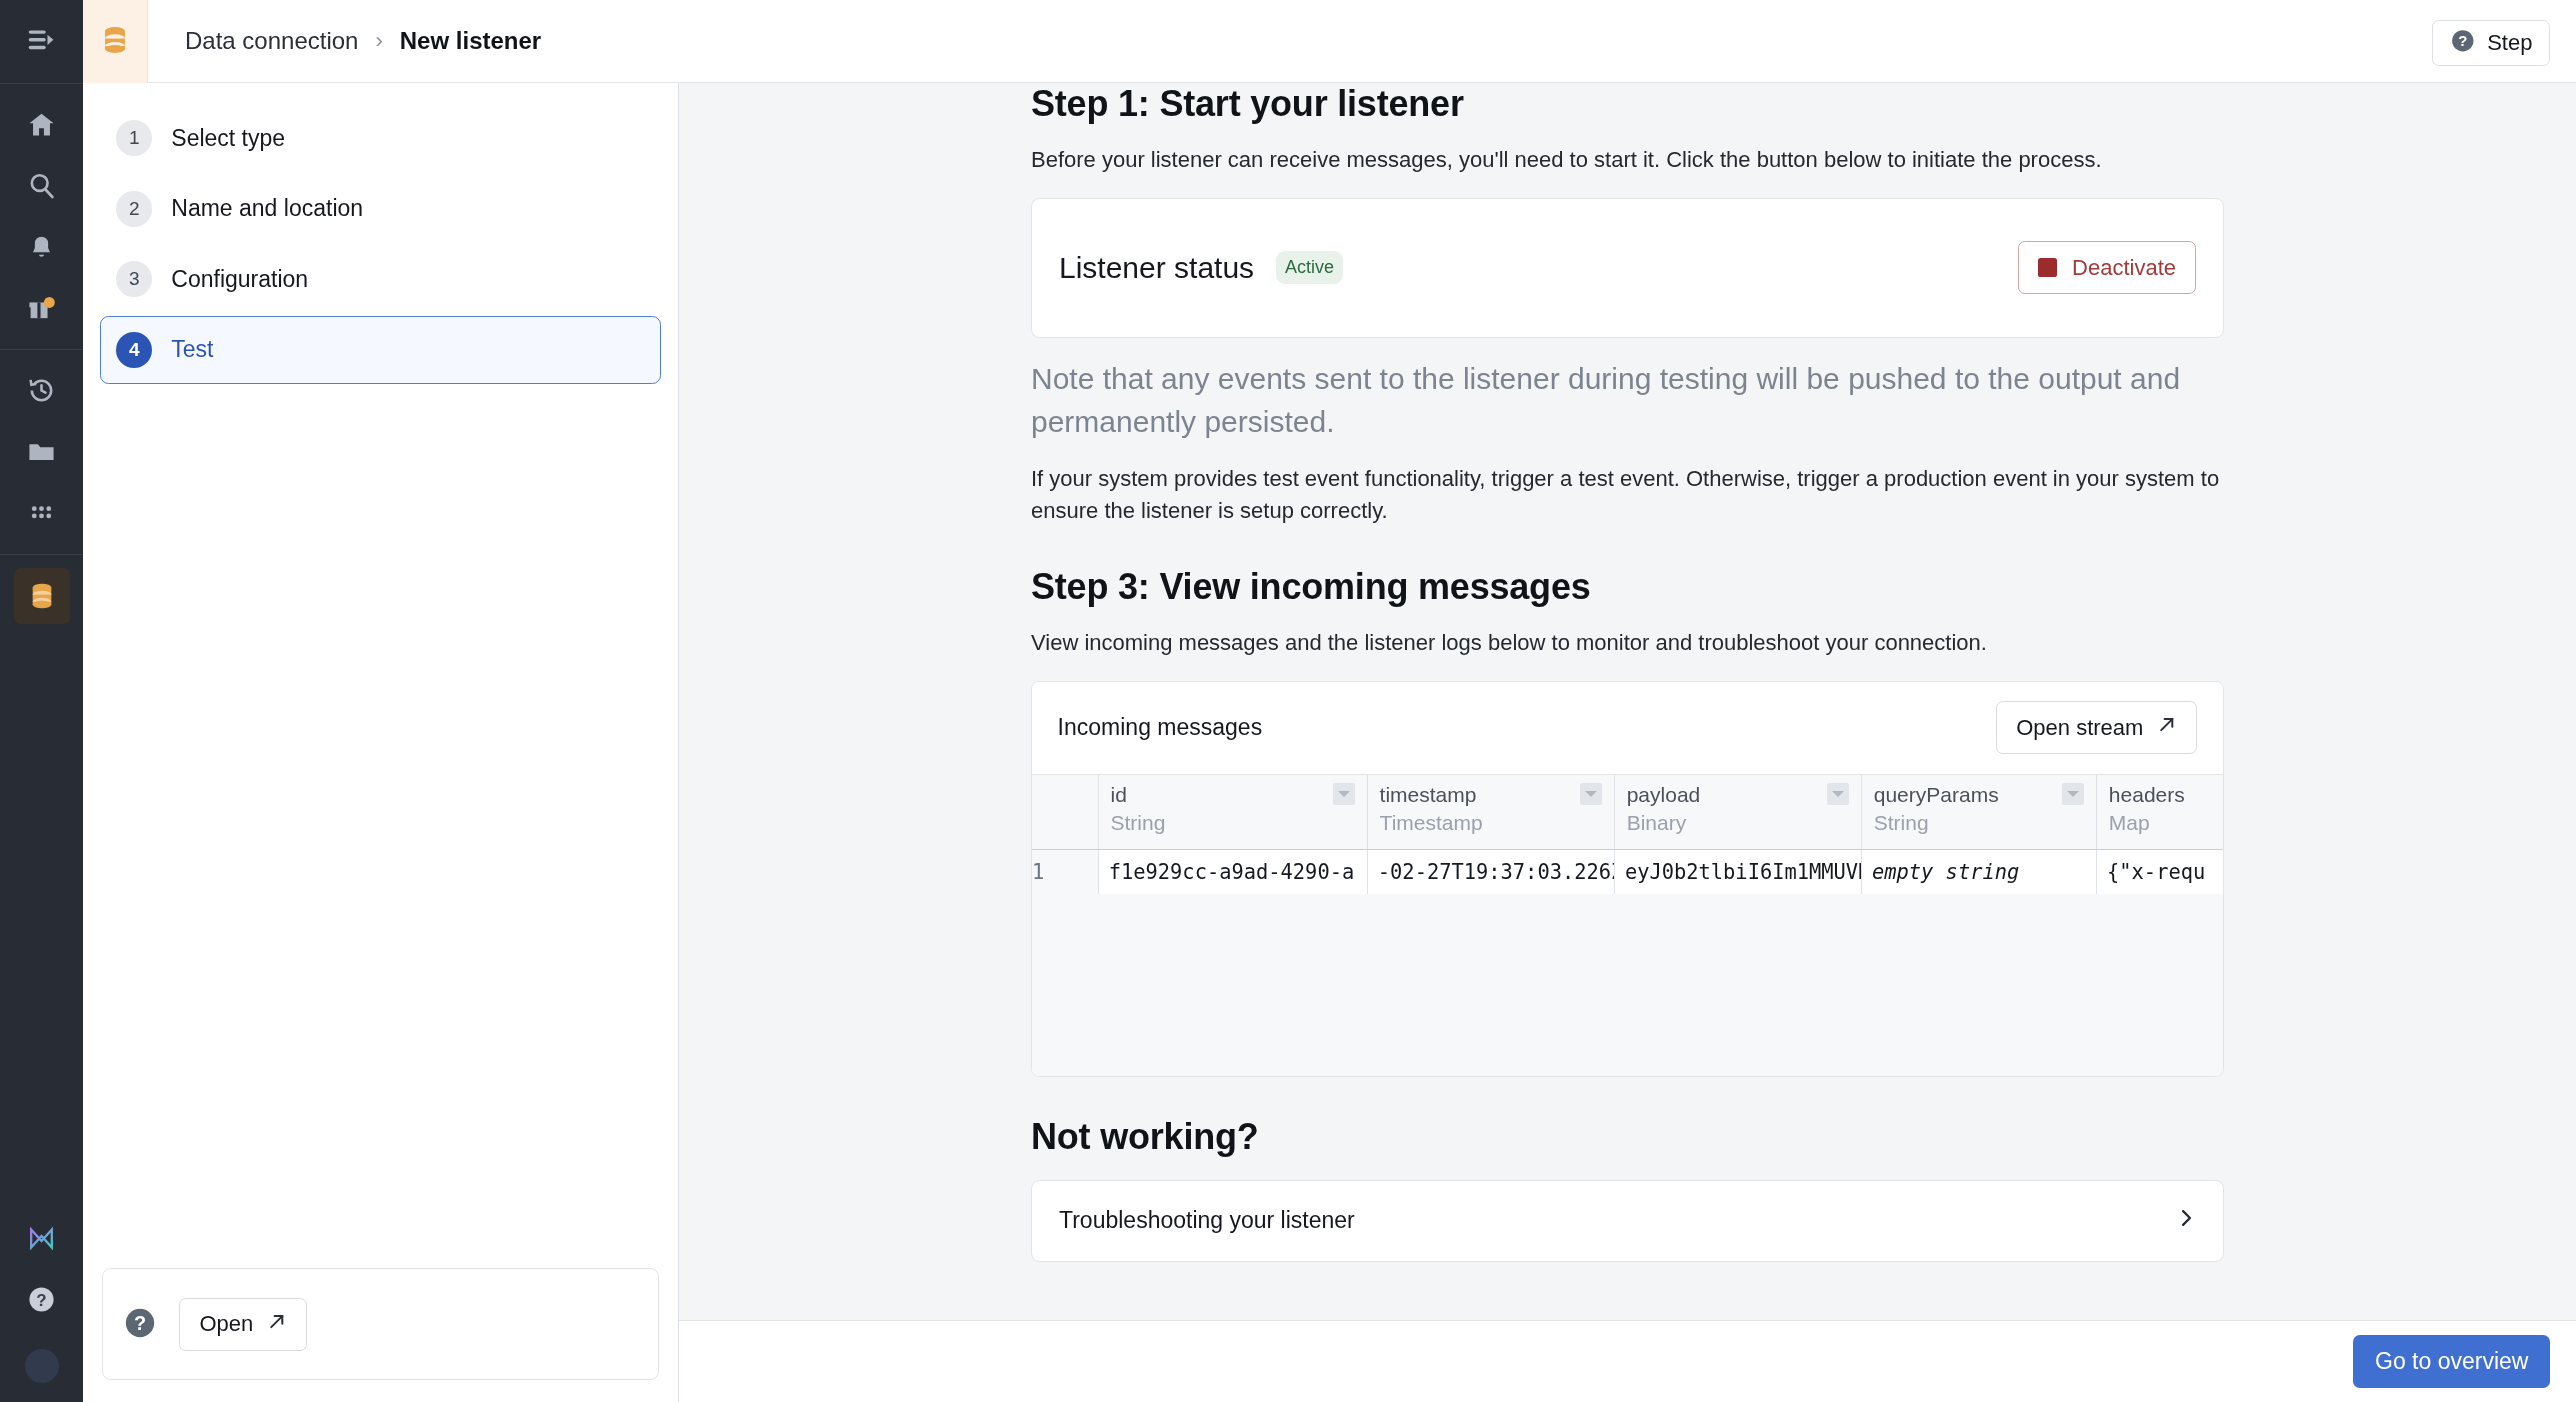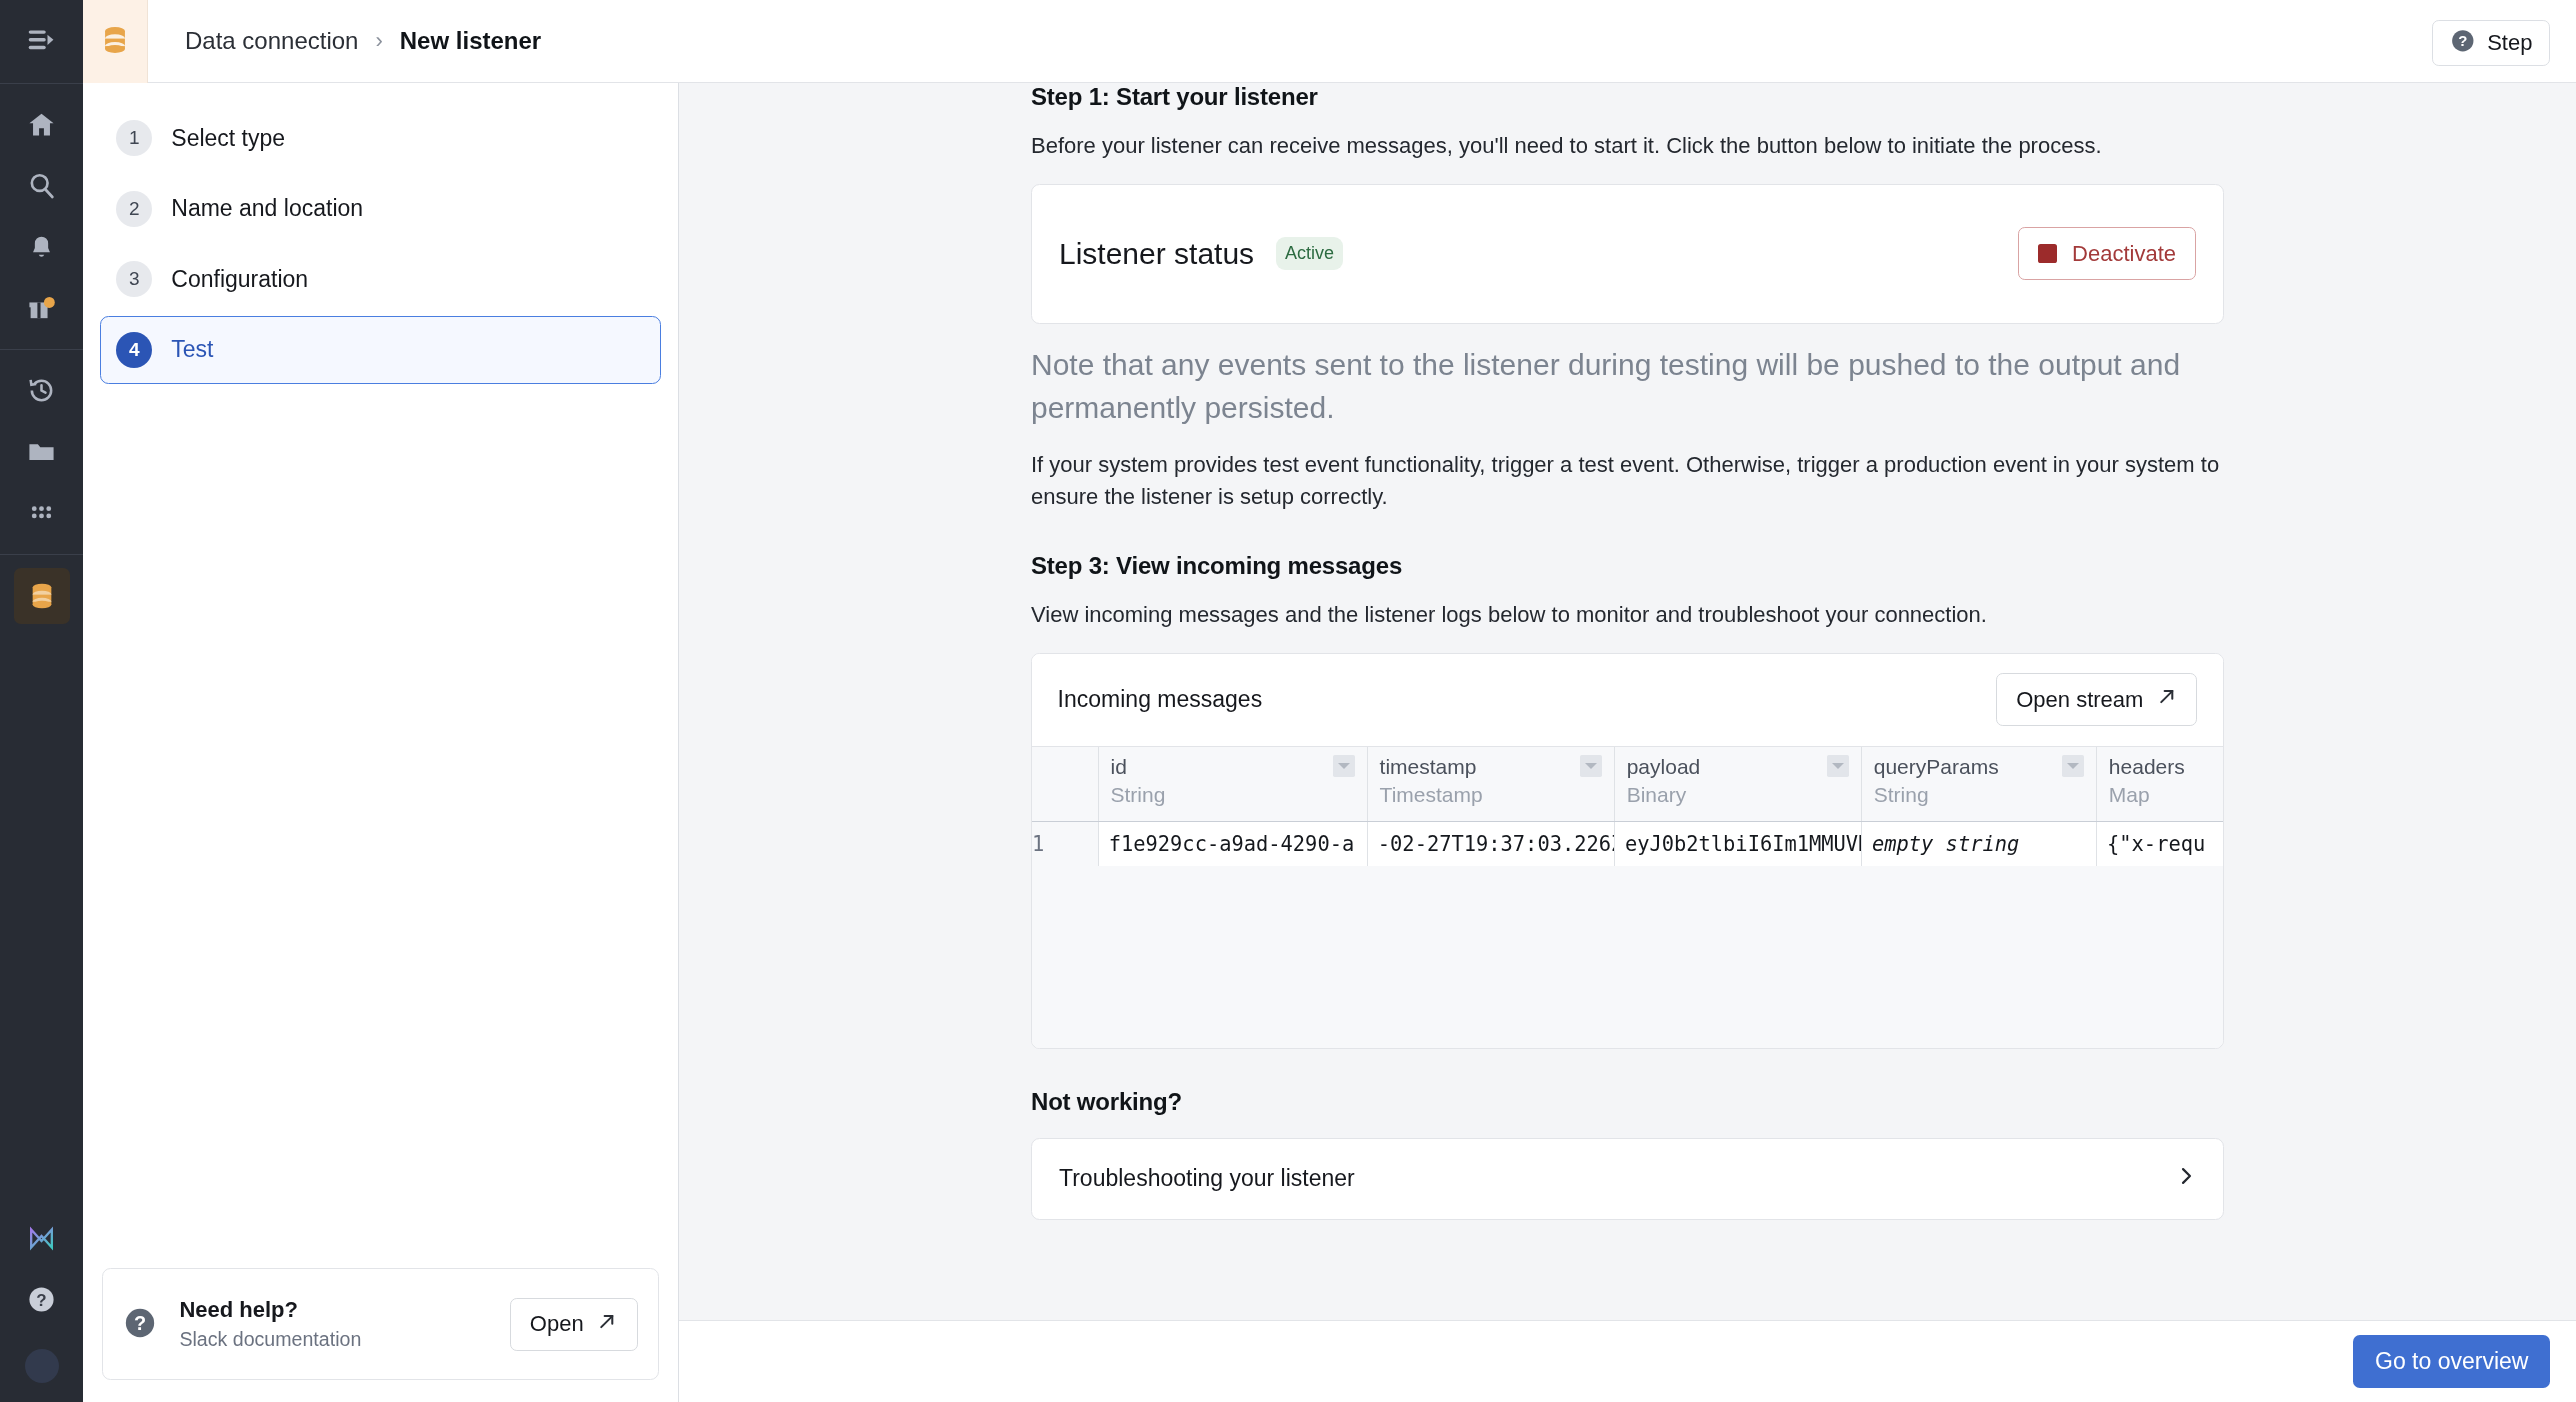--- a/index.html
+++ b/index.html
@@ -127,21 +127,21 @@
   .main {
     flex: 1 1 auto; height: 1402px;
     background: #f4f5f7;
     padding-top: 83px;
     position: relative;
     overflow: hidden;
   }
   .main-inner { padding: 0 0 0 0; position: relative; height: 1319px; }
   .content { position: absolute; left: 352px; top: 0; width: 1193px; }
 
-  h2.sec { font-size: 24px; font-weight: 700; color: #101418; letter-spacing: -0.2px; }
+  h2.sec { font-size: 36px; font-weight: 700; color: #101418; letter-spacing: -0.2px; }
   p.body { font-size: 22px; color: #24282f; line-height: 1.45; }
   p.muted { font-size: 30px; color: #7c8490; line-height: 1.45; }
 
   .card {
     background: #ffffff; border: 1.7px solid #e2e4e8; border-radius: 8.5px;
   }
   .status-card { height: 140px; display: flex; align-items: center; padding: 0 27px; margin-top: 22px; }
   .status-label { font-size: 30px; color: #16181d; }
   .badge {
     margin-left: 22px;
@@ -388,24 +388,20 @@
     </div>
 
     <div class="panel-foot">
       <div class="help-card">
         <span>
           <svg width="34" height="34" viewBox="0 0 24 24">
               <circle cx="12" cy="12" r="10" fill="#5d6673"></circle>
               <text x="12" y="17.2" font-size="14" font-weight="700" text-anchor="middle" fill="#ffffff" font-family="Liberation Sans, sans-serif">?</text>
             </svg>
         </span>
-        <div class="help-card-text">
-          <div class="help-title">Need help?</div>
-          <div class="help-sub">Slack documentation</div>
-        </div>
         <div class="open-btn">
           <span>Open</span>
           <span>
             <svg width="20.4" height="20.4" viewBox="0 0 24 24" fill="none" stroke="#2b2f36" stroke-width="2.4" stroke-linecap="round">
                 <line x1="5" y1="19" x2="18" y2="6"></line>
                 <polyline points="9,6 18,6 18,15"></polyline>
               </svg>
           </span>
         </div>
       </div>

